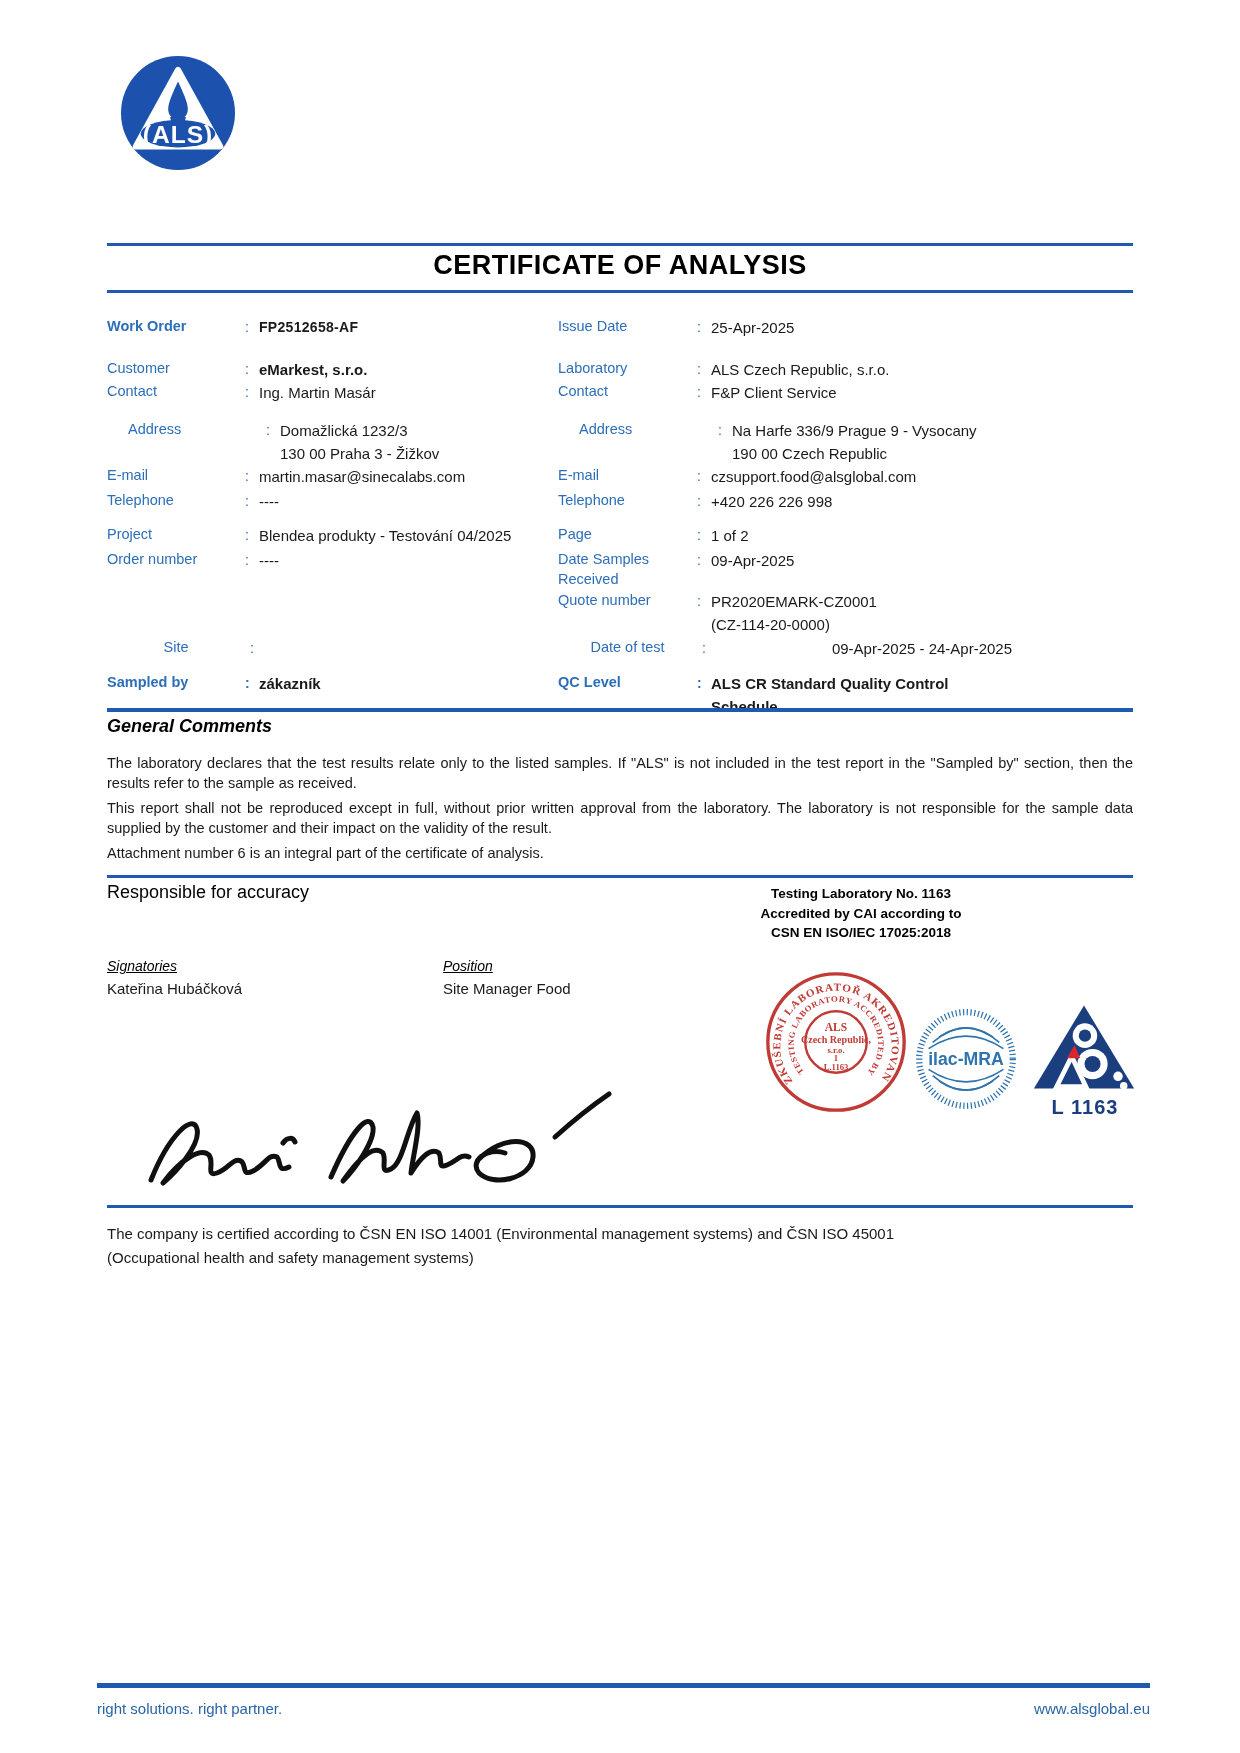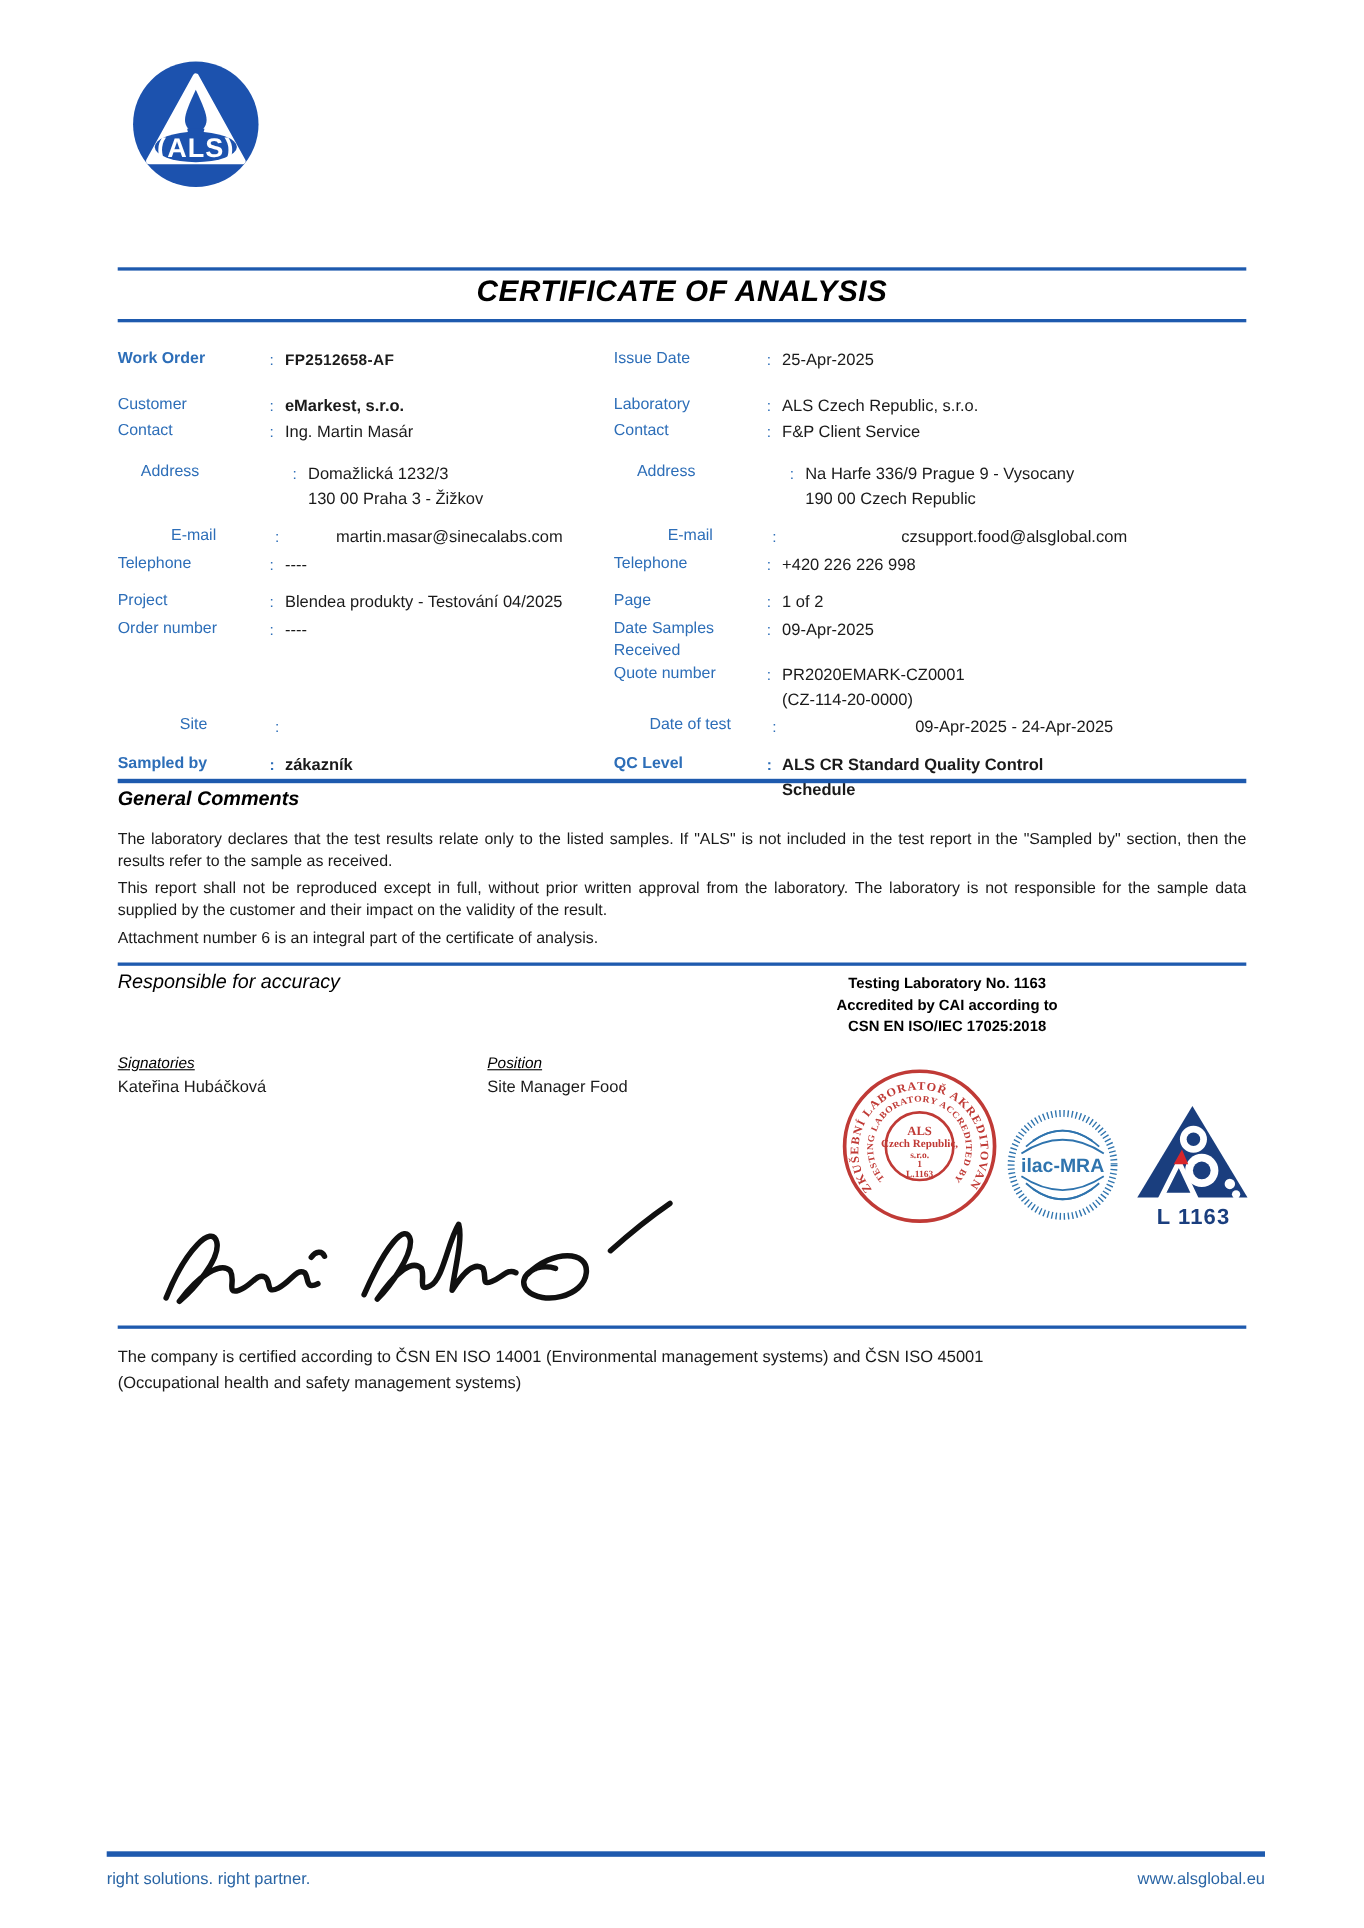--- a/index.html
+++ b/index.html
@@ -13,21 +13,21 @@
   .rule{position:absolute;left:107px;width:1026px;background:#1E5AAE;}
   .rule-t1{top:243px;height:3px;}
   .rule-t2{top:290px;height:3px;}
   .rule-gc{top:708px;height:4px;}
   .rule-resp{top:875px;height:3px;}
   .rule-cert{top:1205px;height:3px;}
   .rule-footer{left:97px;width:1053px;top:1683px;height:5px;background:#1E5AAE;}
 
   
   .doc-title{position:absolute;left:107px;top:250px;width:1026px;text-align:center;
-    font-size:27px;font-weight:700;font-style:italic;letter-spacing:.5px;color:#000;}
+    font-size:27px;font-weight:700;letter-spacing:.5px;color:#000;}
 
   
   .info-grid{position:absolute;left:107px;top:306px;width:1026px;}
   .irow{display:flex;align-items:flex-start;}
   .ll,.rl{color:#2D6EB8;font-size:14.5px;line-height:20px;}
   .ll{width:138px;}
   .rl{width:139px;}
   .lc,.rc{width:14px;color:#2D6EB8;font-size:14px;line-height:22px;}
   .lc::before,.rc::before{content:":";}
   .blank-left .lc::before{content:"";}
@@ -39,21 +39,21 @@
   .irow:nth-child(2) .lv{font-weight:700;}
 
   
   .gc-head{position:absolute;left:107px;top:716px;font-size:18px;font-weight:700;font-style:italic;color:#000;}
   .gc-body{position:absolute;left:107px;top:753px;width:1026px;}
   .gc-body p{margin:0;font-size:14.5px;line-height:20px;color:#1a1a1a;text-align:justify;}
   .gc-body p + p{margin-top:5px;}
   .gc-body p:last-child{text-align:left;}
 
   
-  .resp-head{position:absolute;left:107px;top:882px;font-size:18px;font-style:italic;color:#000;}
+  .resp-head{position:absolute;left:107px;top:882px;font-size:18px;color:#000;}
   .accred{position:absolute;left:711px;top:884px;width:300px;text-align:center;
     font-size:13.5px;font-weight:700;line-height:19.5px;color:#000;white-space:pre-line;}
 
   .sig-label{position:absolute;top:958px;font-size:14px;font-style:italic;text-decoration:underline;color:#000;}
   .sig-l1{left:107px;}
   .sig-l2{left:443px;}
   .sig-val{position:absolute;top:980px;font-size:15px;color:#1a1a1a;}
   .sv1{left:107px;}
   .sv2{left:443px;}
 
@@ -122,21 +122,21 @@
       <div class="irow" style="margin-top: 15px; margin-left: 21px;">
       <div class="ll">Address</div>
       <div class="lc"></div>
       <div class="lv">Domažlická 1232/3
 130 00 Praha 3 - Žižkov</div>
       <div class="rl">Address</div>
       <div class="rc"></div>
       <div class="rv">Na Harfe 336/9 Prague 9 - Vysocany
 190 00  Czech Republic</div>
     </div>
-      <div class="irow" style="margin-top: 12px; text-align: center;">
+      <div class="irow" style="margin-top: 0px;">
       <div class="ll">E-mail</div>
       <div class="lc"></div>
       <div class="lv">martin.masar@sinecalabs.com</div>
       <div class="rl">E-mail</div>
       <div class="rc"></div>
       <div class="rv">czsupport.food@alsglobal.com</div>
     </div>
       <div class="irow" style="margin-top: 2px;">
       <div class="ll">Telephone</div>
       <div class="lc"></div>

